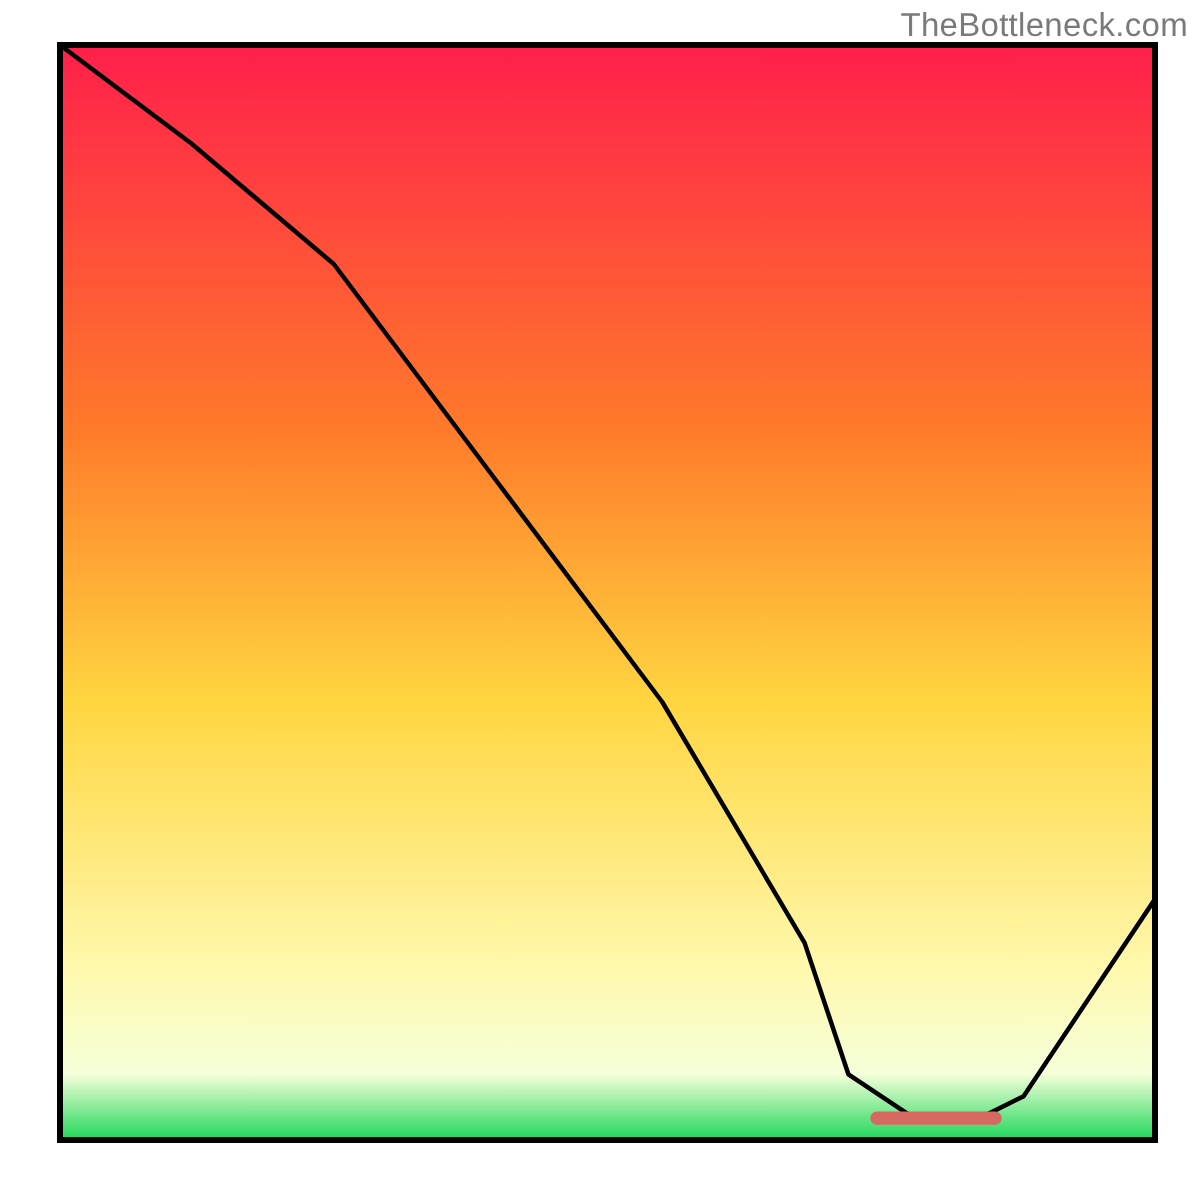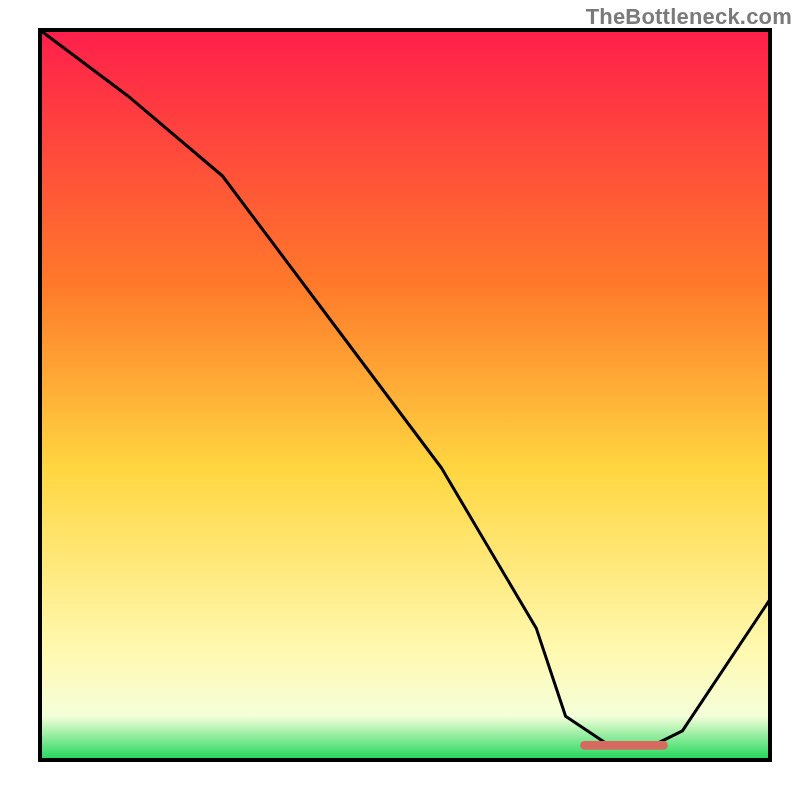--- a/index.html
+++ b/index.html
@@ -15,21 +15,21 @@
     position: relative;
     width: 800px;
     height: 800px;
   }
   .watermark {
     position: absolute;
     top: 4px;
     right: 8px;
     font-size: 22px;
     color: #7a7a7a;
-    font-weight: 700;
+    font-weight: 400;
     letter-spacing: 0.2px;
     pointer-events: none;
     margin-left: 40px;
   }
   svg {
     position: absolute;
     left: 0;
     top: 0;
   }
   .data-marker {

